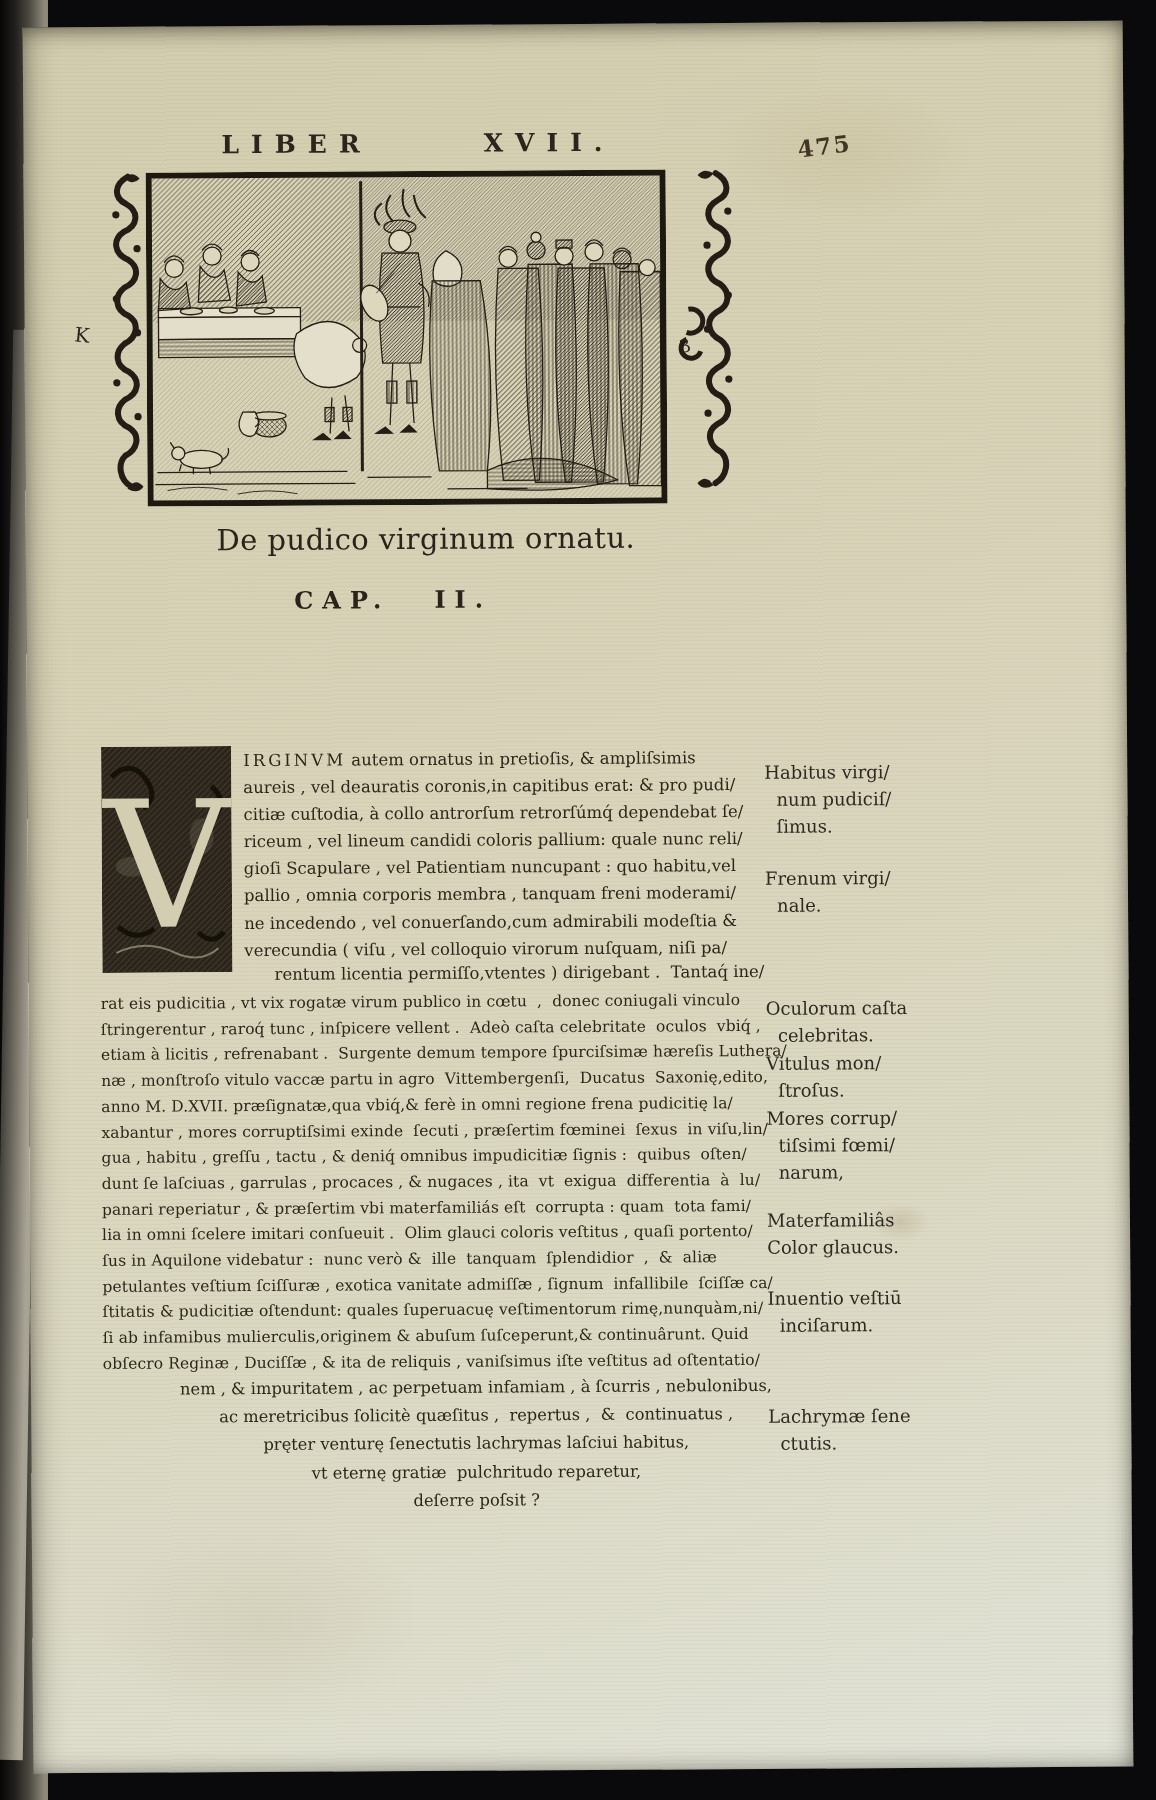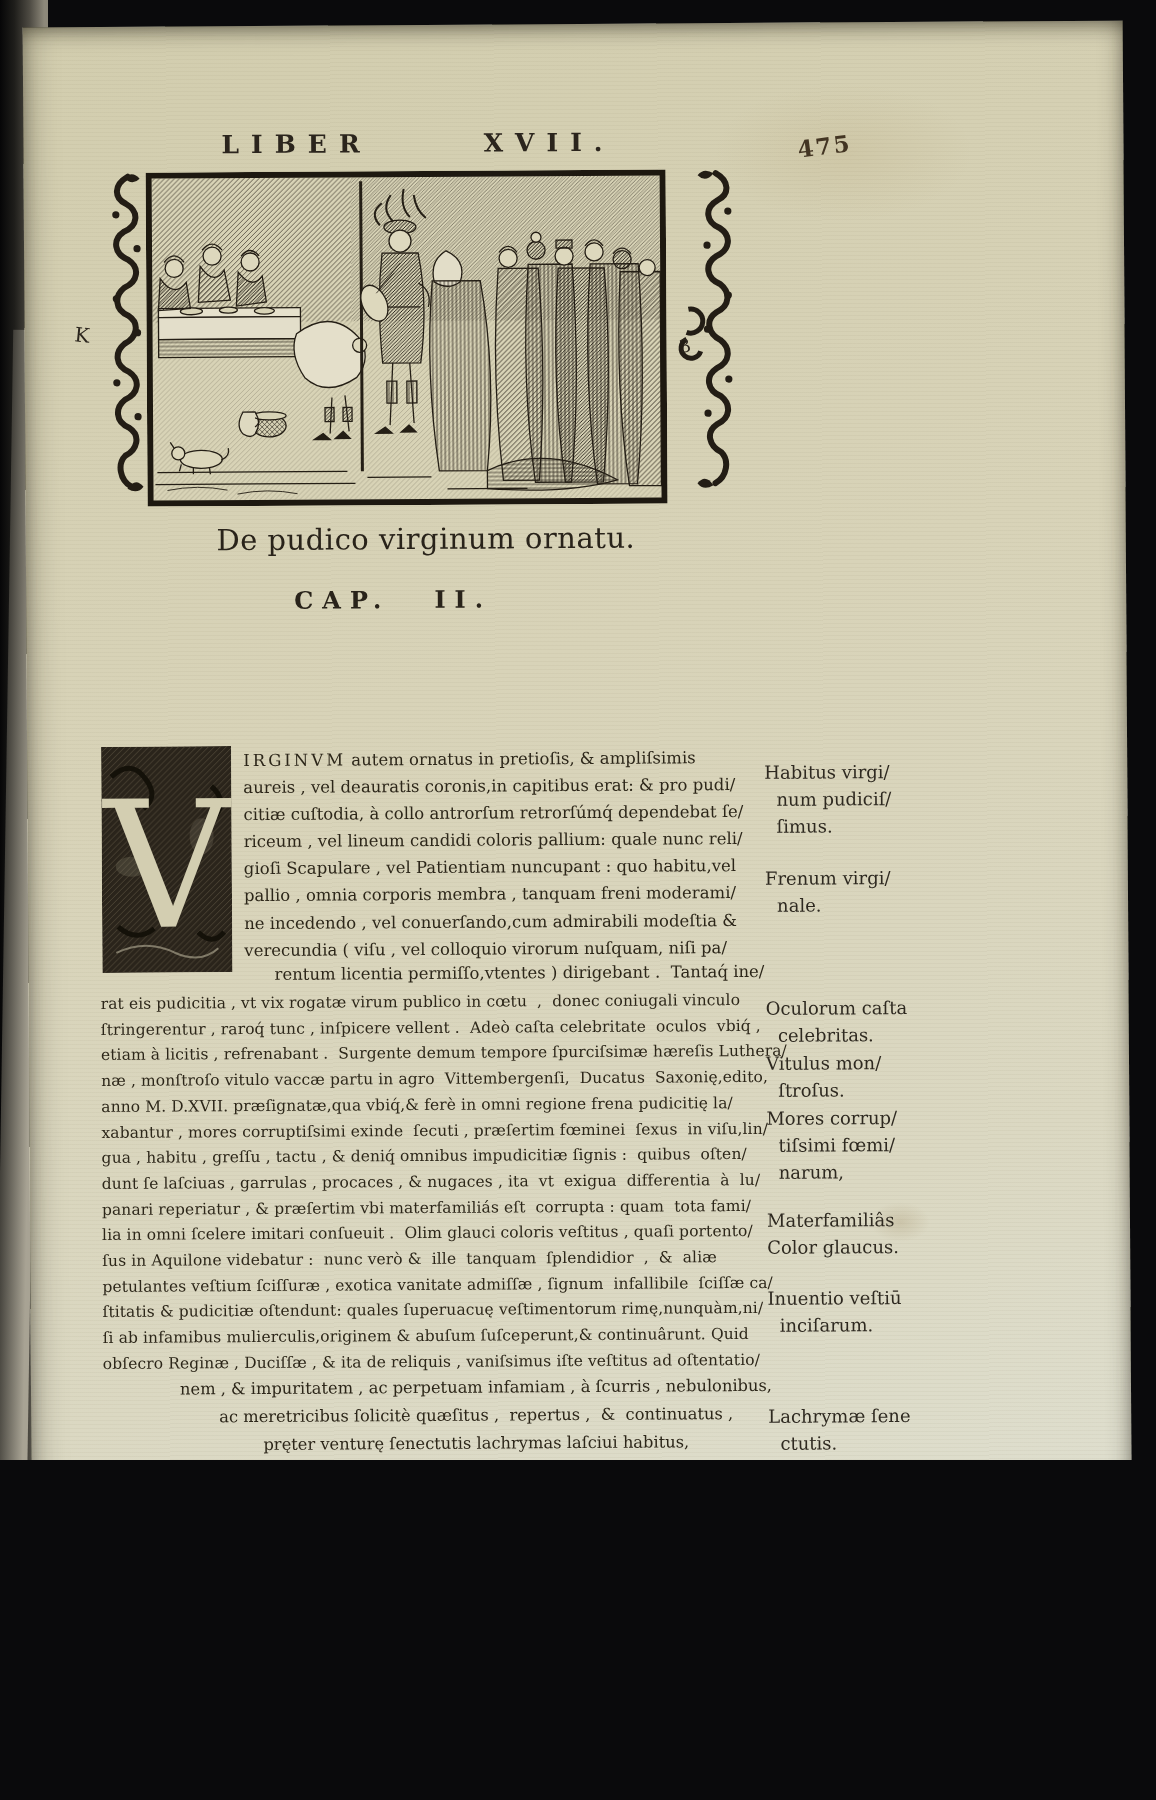--- a/index.html
+++ b/index.html
@@ -1,16 +1,16 @@
 <!DOCTYPE html>
 <html><head>
 <meta charset="utf-8">
 <style>
   html,body{margin:0;padding:0;background:#0a0a0c;}
-  .stage{position:relative;width:1156px;height:1460px;background:#0a0a0c;overflow:hidden;
+  .stage{position:relative;width:1156px;height:1800px;background:#0a0a0c;overflow:hidden;
          font-family:"DejaVu Serif", "Liberation Serif", serif;}
   .gutter{position:absolute;left:0;top:0;width:48px;height:1800px;
           background:linear-gradient(90deg,#060607 0%,#1f1e1b 30%,#4e4b43 62%,#8d887a 92%);}
   .underpage{position:absolute;left:2px;top:330px;width:32px;height:1430px;
           background:linear-gradient(90deg,#413f39 0%,#a8a394 85%);transform:rotate(0.9deg);}
   .paper{position:absolute;left:28px;top:24px;width:1100px;height:1746px;
          background:linear-gradient(163deg,#d2cdae 0%,#d8d3b8 38%,#dbd8c2 68%,#e1e3d7 100%);
          transform:rotate(-0.35deg);overflow:hidden;
          box-shadow:inset 0 14px 22px -12px rgba(20,16,8,.55),
                     inset -16px 0 26px -18px rgba(20,16,8,.45),

